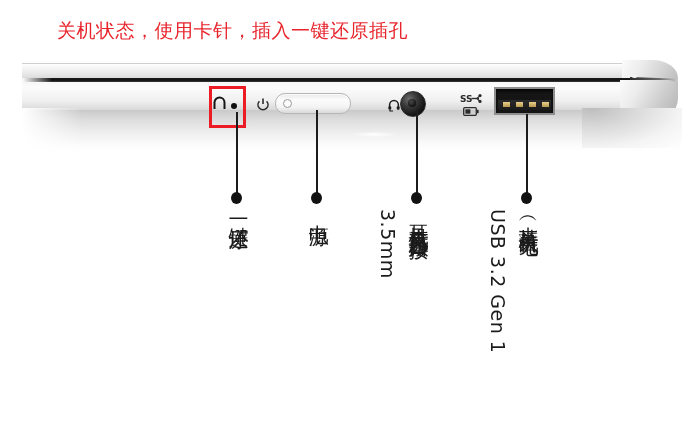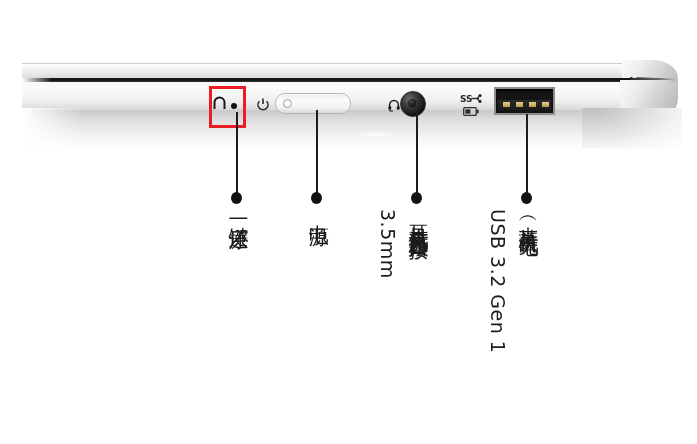--- a/index.html
+++ b/index.html
@@ -173,20 +173,21 @@
     white-space:nowrap;
     font-size:19px;
     letter-spacing:0.5px;
   }
 </style>
 </head>
 <body>
 
 <div id="stage">
 
+  <div class="headline">关机状态，使用卡针，插入一键还原插孔</div>
 
   <div class="laptop">
     <div class="lid"></div>
     <div class="lid-right"></div>
     <div class="seam"></div>
     <div class="seam-right"></div>
     <div class="seam-fade-l"></div>
     <div class="base"></div>
     <div class="base-right"></div>
     <div class="underside"></div>

